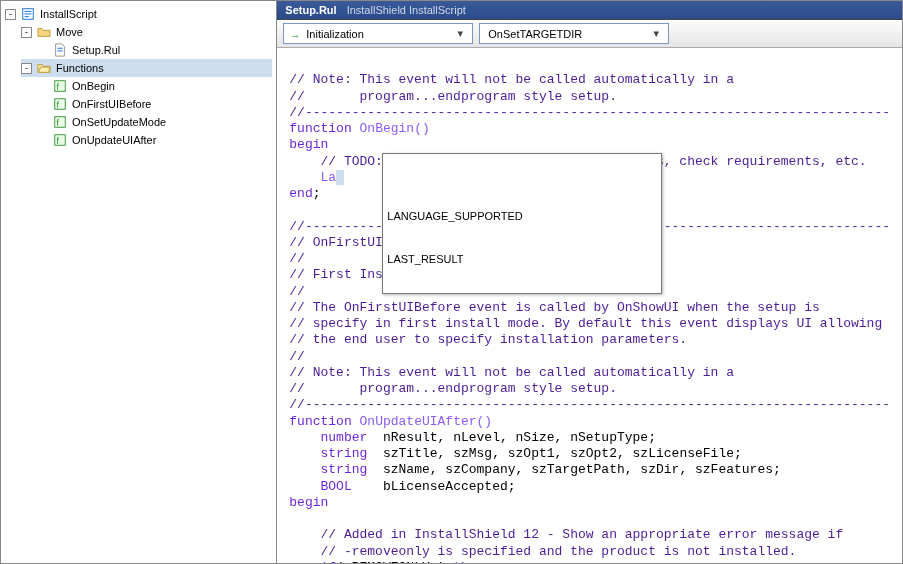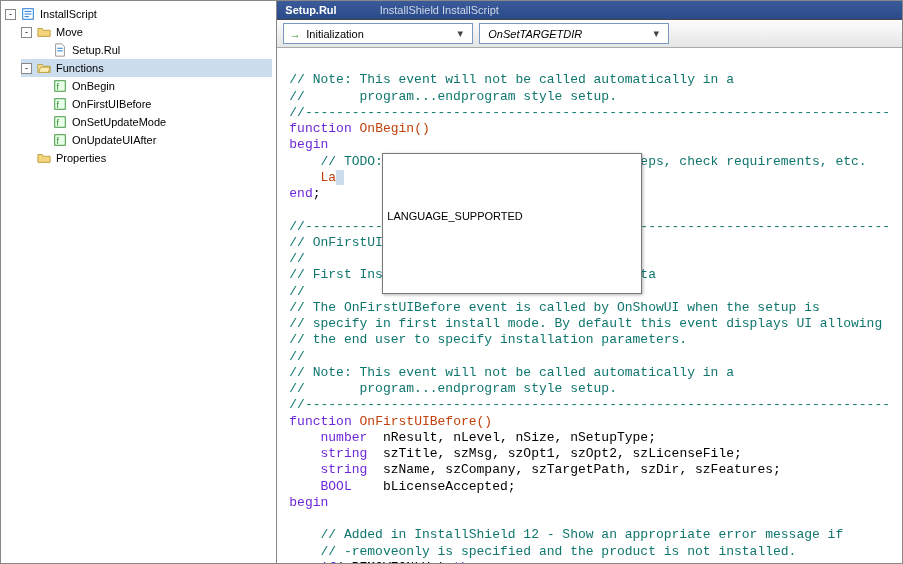--- a/index.html
+++ b/index.html
@@ -2,40 +2,40 @@
 <html><head>
 <meta charset="utf-8">
 <style>
 * { box-sizing: border-box; margin: 0; padding: 0; }
 body { font-family: Tahoma, Arial, sans-serif; font-size: 11px; background: #fff; color: #000; }
 .main { display: flex; width: 903px; height: 564px; border: 1px solid #888; }
 .sidebar { width: 300px; border-right: 1px solid #888; background: #fff; overflow: auto; padding: 2px 0; }
 .editor { flex: 1; display: flex; flex-direction: column; background: #fff; }
 .editor-header { background: linear-gradient(to bottom, #3a5a9a, #2a4a8a); color: #fff; padding: 3px 8px; display: flex; align-items: center; border-bottom: 1px solid #444; }
 .editor-header .filename { font-weight: bold; margin-right: 10px; }
-.editor-header .desc { color: #cfd8ea; margin-left: 33px; }
+.editor-header .desc { color: #cfd8ea; }
 .toolbar { background: linear-gradient(to bottom, #fdfdfd, #e5e5e5); display: flex; padding: 3px 6px; border-bottom: 1px solid #aaa; gap: 6px; align-items: center; }
 .toolbar select, .toolbar .combo { border: 1px solid #7a97bf; font-size: 11px; padding: 2px 4px; background: #fff; }
 .combo { display: flex; align-items: center; width: 190px; height: 21px; }
 .combo .arrow { width: 14px; text-align: center; color: #2a8a2a; font-weight: bold; }
 .combo span.label { flex: 1; font-weight: normal; padding: 0 4px; }
 .combo .dd { width: 16px; text-align: center; color: #444; }
 .code { flex: 1; overflow: auto; padding: 8px 12px; font-family: "Courier New", monospace; font-size: 13px; line-height: 1.25; white-space: pre; position: relative; background: #fff; }
-.c-comment { color: #0f766e; }
+.c-comment { color: #4c1d95; }
 .c-keyword { color: #6d28d9; }
-.c-ident { color: #c2410c; }
+.c-ident { color: #8b5cf6; }
 .tree { padding: 2px 4px; }
 .tree-node { display: flex; align-items: center; padding: 1px 0; }
 .tree-children { margin-left: 16px; }
 .expander { width: 11px; height: 11px; border: 1px solid #888; display: inline-flex; align-items: center; justify-content: center; font-size: 9px; margin-right: 4px; background: #fff; color: #000; cursor: pointer; }
 .expander.empty { border: 0; }
 .icon { width: 16px; height: 16px; display: inline-flex; align-items: center; justify-content: center; margin-right: 4px; }
 .icon.script svg, .icon.folder svg, .icon.file svg, .icon.fn svg { width: 14px; height: 14px; }
 .selected { background: #cde; }
-.autocomplete { position: absolute; left: 105px; top: 105px; width: 260px; border: 1px solid #7a7a7a; background: #fff; box-shadow: 1px 1px 3px rgba(0,0,0,0.3); font-family: Tahoma, sans-serif; font-size: 11px; }
+.autocomplete { position: absolute; left: 105px; top: 105px; width: 280px; border: 1px solid #7a7a7a; background: #fff; box-shadow: 1px 1px 3px rgba(0,0,0,0.3); font-family: Tahoma, sans-serif; font-size: 11px; }
 .autocomplete .aclist { height: 84px; overflow-y: scroll; }
 .autocomplete .item { padding: 1px 4px; }
 .cursor-char { background: #cde; }
 </style>
 </head>
 <body>
 
 <div class="main">
   <div class="sidebar">
     <div class="tree">
@@ -116,46 +116,37 @@
             <span class="expander empty"></span>
             <span class="icon fn">
                 <svg viewBox="0 0 16 16">
                   <rect x="2" y="2" width="12" height="12" fill="#e8ffe8" stroke="#2a8a2a"></rect>
                   <text x="4" y="12" font-size="10" fill="#2a8a2a">f</text>
                 </svg>
               </span>
             <span>OnUpdateUIAfter</span>
           </div>
         </div>
-        <div class="tree-node">
-          <span class="expander empty"></span>
-          <span class="icon folder">
-            <svg viewBox="0 0 16 16">
-                <path d="M1 4h5l1 2h8v7H1z" fill="#f4d47c" stroke="#b89a3a"></path>
-              </svg>
-          </span>
-          <span>Properties</span>
-        </div>
       </div>
     </div>
   </div>
 
   <div class="editor">
     <div class="editor-header">
       <span class="filename">Setup.Rul</span>
       <span class="desc">InstallShield InstallScript</span>
     </div>
     <div class="toolbar">
       <div class="combo">
         <span class="arrow">→</span>
         <span class="label">Initialization</span>
         <span class="dd">▾</span>
       </div>
       <div class="combo" style="font-weight:normal;">
-        <span class="label" style="font-weight:normal;font-style:italic;">OnSetTARGETDIR</span>
+        <span class="label" style="font-weight:normal;">OnSetTARGETDIR</span>
         <span class="dd">▾</span>
       </div>
     </div>
     <div class="code">
 <span class="c-comment"><span>// Note: This event will not be called automatically in a</span>
 <span>//       program...endprogram style setup.</span>
 <span>//---------------------------------------------------------------------------</span></span>
 <span class="c-keyword">function</span> <span class="c-ident">OnBegin()</span>
 <span class="c-keyword">begin</span>
     <span class="c-comment">// TODO: Perform custom initialization steps, check requirements, etc.</span>
@@ -167,37 +158,38 @@
 <span>//</span>
 <span>// First Install UI Sequence - Before Move Data</span>
 <span>//</span>
 <span>// The OnFirstUIBefore event is called by OnShowUI when the setup is</span>
 <span>// specify in first install mode. By default this event displays UI allowing</span>
 <span>// the end user to specify installation parameters.</span>
 <span>//</span>
 <span>// Note: This event will not be called automatically in a</span>
 <span>//       program...endprogram style setup.</span>
 <span>//---------------------------------------------------------------------------</span></span>
-<span class="c-keyword">function</span> <span class="c-ident">OnFirstUIBefore()</span>
+<span class="c-keyword">function</span> <span class="c-ident">OnUpdateUIAfter()</span>
     <span class="c-keyword">number</span>  nResult, nLevel, nSize, nSetupType;
     <span class="c-keyword">string</span>  szTitle, szMsg, szOpt1, szOpt2, szLicenseFile;
     <span class="c-keyword">string</span>  szName, szCompany, szTargetPath, szDir, szFeatures;
     <span class="c-keyword">BOOL</span>    bLicenseAccepted;
 <span class="c-keyword">begin</span>
 
     <span class="c-comment">// Added in InstallShield 12 - Show an appropriate error message if</span>
     <span class="c-comment">// -removeonly is specified and the product is not installed.</span>
     <span class="c-keyword">if</span>( REMOVEONLY ) <span class="c-keyword">then</span>
         Disable( DIALOGCACHE );
         szMsg = SdLoadString( IDS_IFX_ERROR_PRODUCT_NOT_INSTALLED_UNINST );
         SdSubstituteProductInfo( szMsg );
         MessageBox( szMsg, SEVERE );
       <div class="autocomplete">
         <div class="aclist">
           <div class="item">LANGUAGE_SUPPORTED</div>
+          <div class="item">LAST_RESULT</div>
           
           
           
         </div>
       </div>
     </div>
   </div>
 </div>
 
 </body></html>

